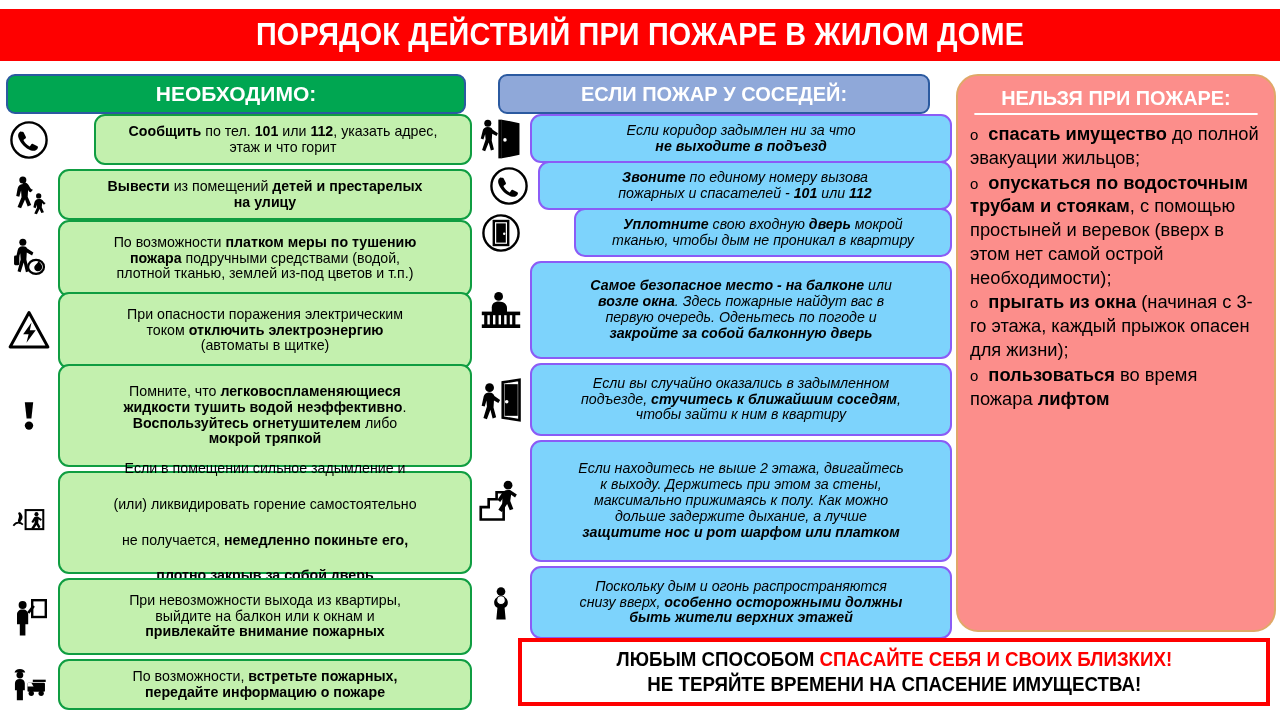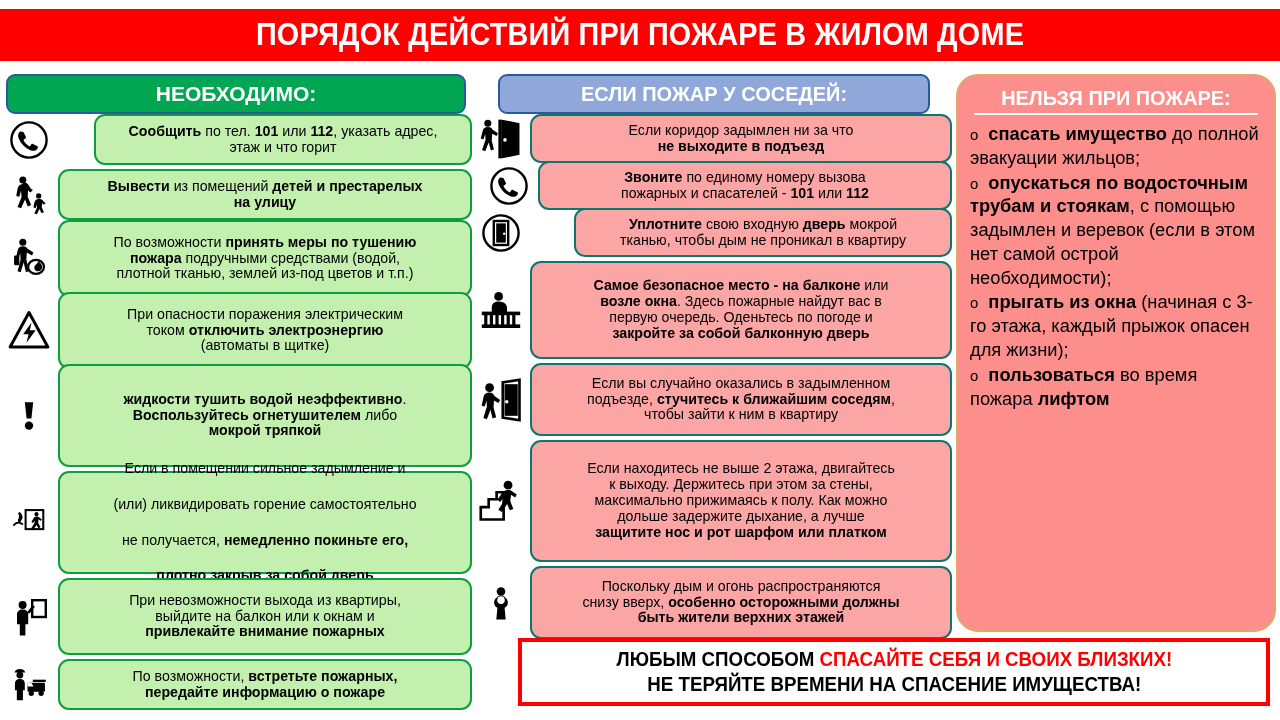--- a/index.html
+++ b/index.html
@@ -60,21 +60,21 @@
 
   .card{
     box-sizing:border-box;
     flex:1;
     border-radius:11px;
     text-align:center;
     display:flex;flex-direction:column;justify-content:center;
     padding:2px 7px;
   }
   .card-green{background:#c3f0ae;border:2px solid #0f9d41;}
-  .card-blue{background:#fca5a5;border:2px solid #0f766e;}
+  .card-blue{background:#7dd3fc;border:2px solid #8b5cf6;font-style:italic;}
   .card p{margin:0;line-height:1.12;font-size:14.2px;color:#000;}
   .card b{font-weight:bold;}
 
   
   .pink-panel{
     box-sizing:border-box;
     width:320px;height:558px;
     background:#fc8e8b;
     border:2px solid #e0a868;
     border-radius:22px;
@@ -152,21 +152,21 @@
         <div class="icon-cell">
           <svg width="44" height="44" viewBox="0 0 100 100" fill="#000">
             <circle cx="36" cy="12" r="8"></circle>
             <path d="M36 21c-7 0-11 4-12 10l-4 18 6 2 4-14 1 14-7 27 7 2 7-22 5 22 7-2-6-27 1-16 12 7 3-7-14-9c-2-3-4-5-10-5z"></path>
             <rect x="16" y="42" width="12" height="22" rx="3"></rect>
             <path d="M66 52c-10 0-18 7-18 16s8 16 18 16 18-7 18-16-8-16-18-16z" fill="none" stroke="#000" stroke-width="5"></path>
             <path d="M72 54c3 6 8 8 8 14 0 6-5 10-10 10-4 0-8-3-8-8 0-6 7-8 10-16z"></path>
           </svg>
         </div>
         <div class="card card-green" style="height:77px;font-size:14.2px;">
-          <p><span>По возможности </span><b>принять меры по тушению</b></p>
+          <p><span>По возможности </span><b>платком меры по тушению</b></p>
           <p><b>пожара</b><span> подручными средствами (водой,</span></p>
           <p><span>плотной тканью, землей из-под цветов и т.п.)</span></p>
         </div>
       </div>
       <div class="row" style="height:59px;margin-bottom:4px;">
         <div class="icon-cell">
           <svg width="44" height="42" viewBox="0 0 100 100" fill="#000">
             <path d="M50 6 L95 88 H5 Z" fill="none" stroke="#000" stroke-width="7" stroke-linejoin="round"></path>
             <path d="M56 30 L36 58 H49 L44 78 L66 48 H52 Z"></path>
           </svg>
@@ -178,20 +178,21 @@
         </div>
       </div>
       <div class="row" style="height:103px;margin-bottom:4px;">
         <div class="icon-cell">
           <svg width="30" height="46" viewBox="0 0 100 100" fill="#000">
             <path d="M36 4h28l-6 54H42z"></path>
             <circle cx="50" cy="82" r="14"></circle>
           </svg>
         </div>
         <div class="card card-green" style="height:103px;font-size:14.2px;">
+          <p><span>Помните, что </span><b>легковоспламеняющиеся</b></p>
           <p><b>жидкости тушить водой неэффективно</b><span>.</span></p>
           <p><b>Воспользуйтесь огнетушителем</b><span> либо</span></p>
           <p><b>мокрой тряпкой</b></p>
         </div>
       </div>
       <div class="row" style="height:103px;margin-bottom:4px;">
         <div class="icon-cell">
           <svg width="50" height="34" viewBox="0 0 100 100" fill="#000">
             <path d="M18 22c5 7 2 12 0 18-2 5 1 12 8 14-3-6 0-10 3-14 3-5 3-11-2-18-3-4-7-6-9 0z"></path>
             <path d="M4 58c4-6 9-9 15-9 5 0 9 2 13 6" fill="none" stroke="#000" stroke-width="5"></path>
@@ -360,21 +361,21 @@
         </div>
       </div>
     </div>
 </div>
 
 <div class="col-pink">
   <div class="pink-panel">
     <div class="pink-head">НЕЛЬЗЯ ПРИ ПОЖАРЕ:</div>
     <ul class="pink-list" id="pink-list">
         <li><span class="bullet">o</span><b>спасать имущество</b><span> до полной эвакуации жильцов;</span></li>
-        <li><span class="bullet">o</span><b>опускаться по водосточным трубам и стоякам</b><span>, с помощью задымлен и веревок (если в этом нет самой острой необходимости);</span></li>
+        <li><span class="bullet">o</span><b>опускаться по водосточным трубам и стоякам</b><span>, с помощью простыней и веревок (вверх в этом нет самой острой необходимости);</span></li>
         <li><span class="bullet">o</span><b>прыгать из окна</b><span> (начиная с 3-го этажа, каждый прыжок опасен для жизни);</span></li>
         <li><span class="bullet">o</span><b>пользоваться</b><span> во время пожара </span><b>лифтом</b></li>
       </ul>
   </div>
 </div>
 
 <div class="warn-box">
   <div class="warn-line">
     <span>ЛЮБЫМ СПОСОБОМ </span><span class="red">СПАСАЙТЕ СЕБЯ И СВОИХ БЛИЗКИХ!</span>
   </div>

